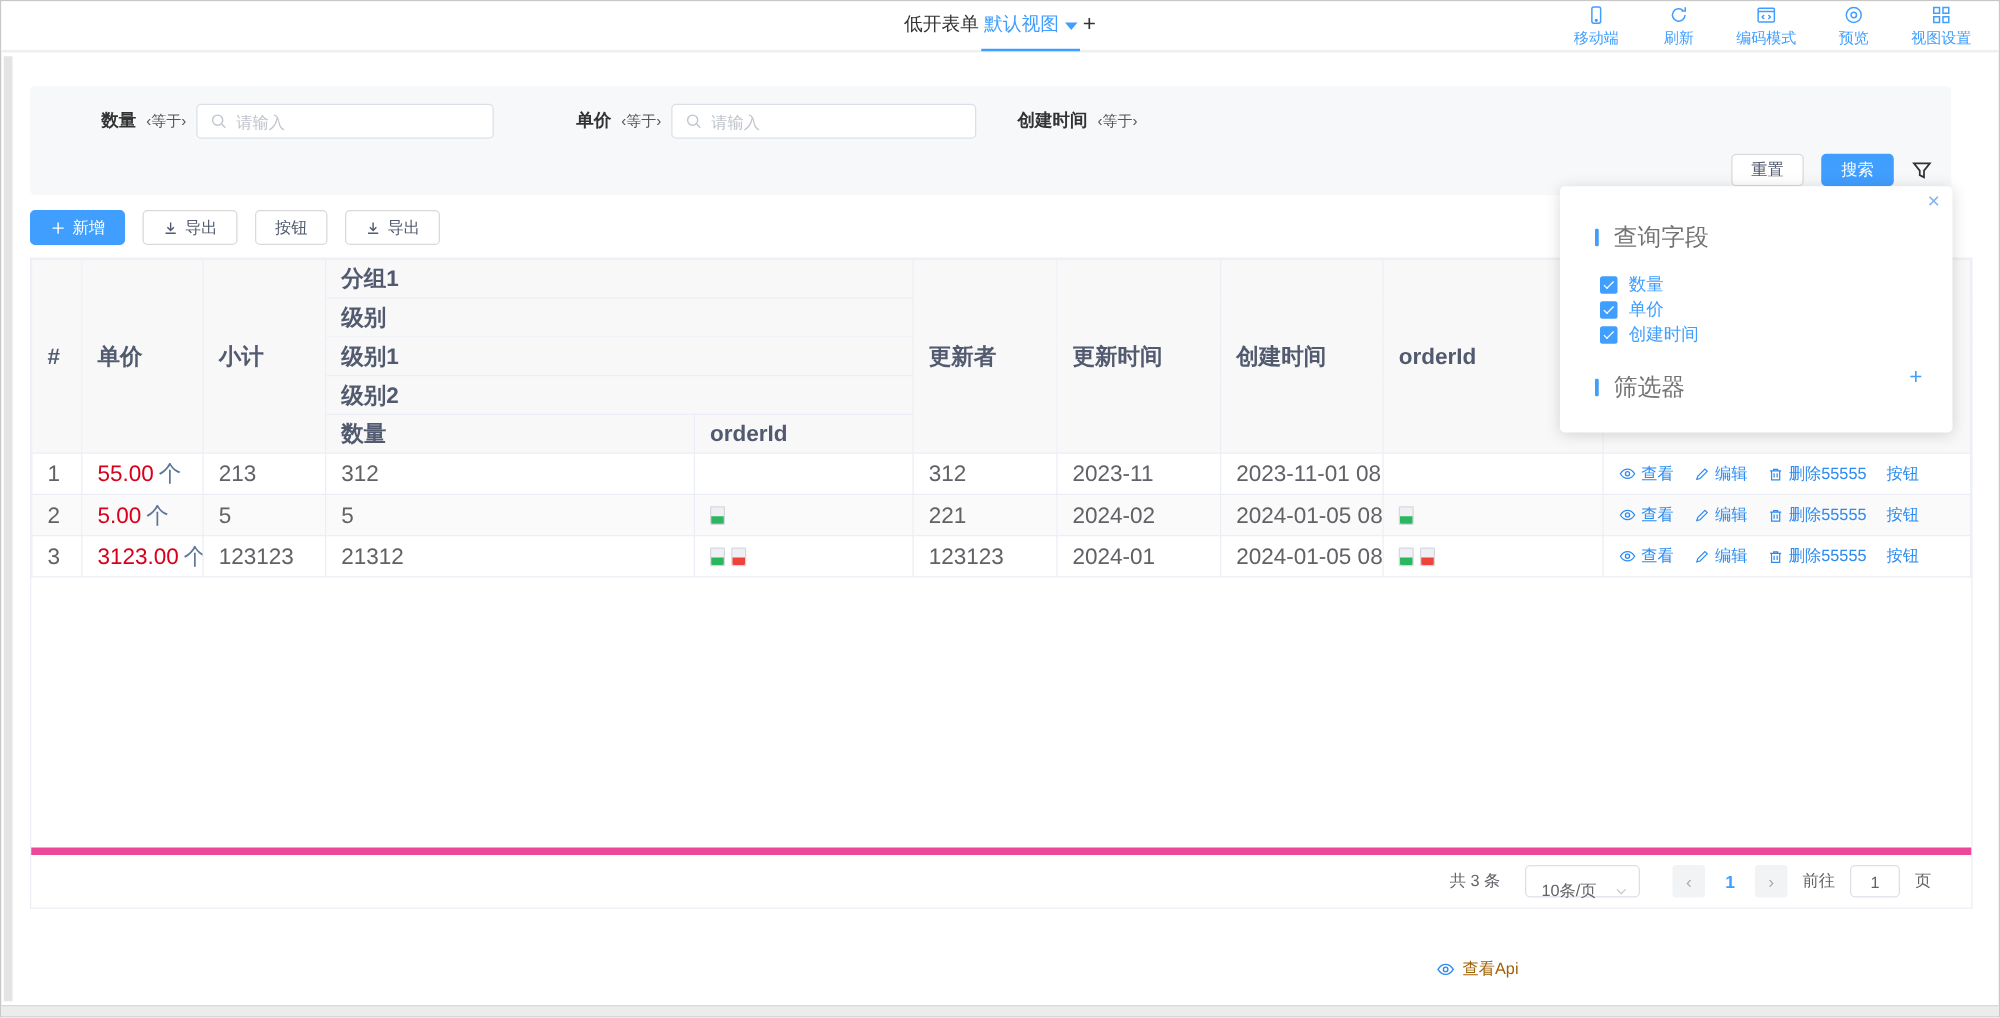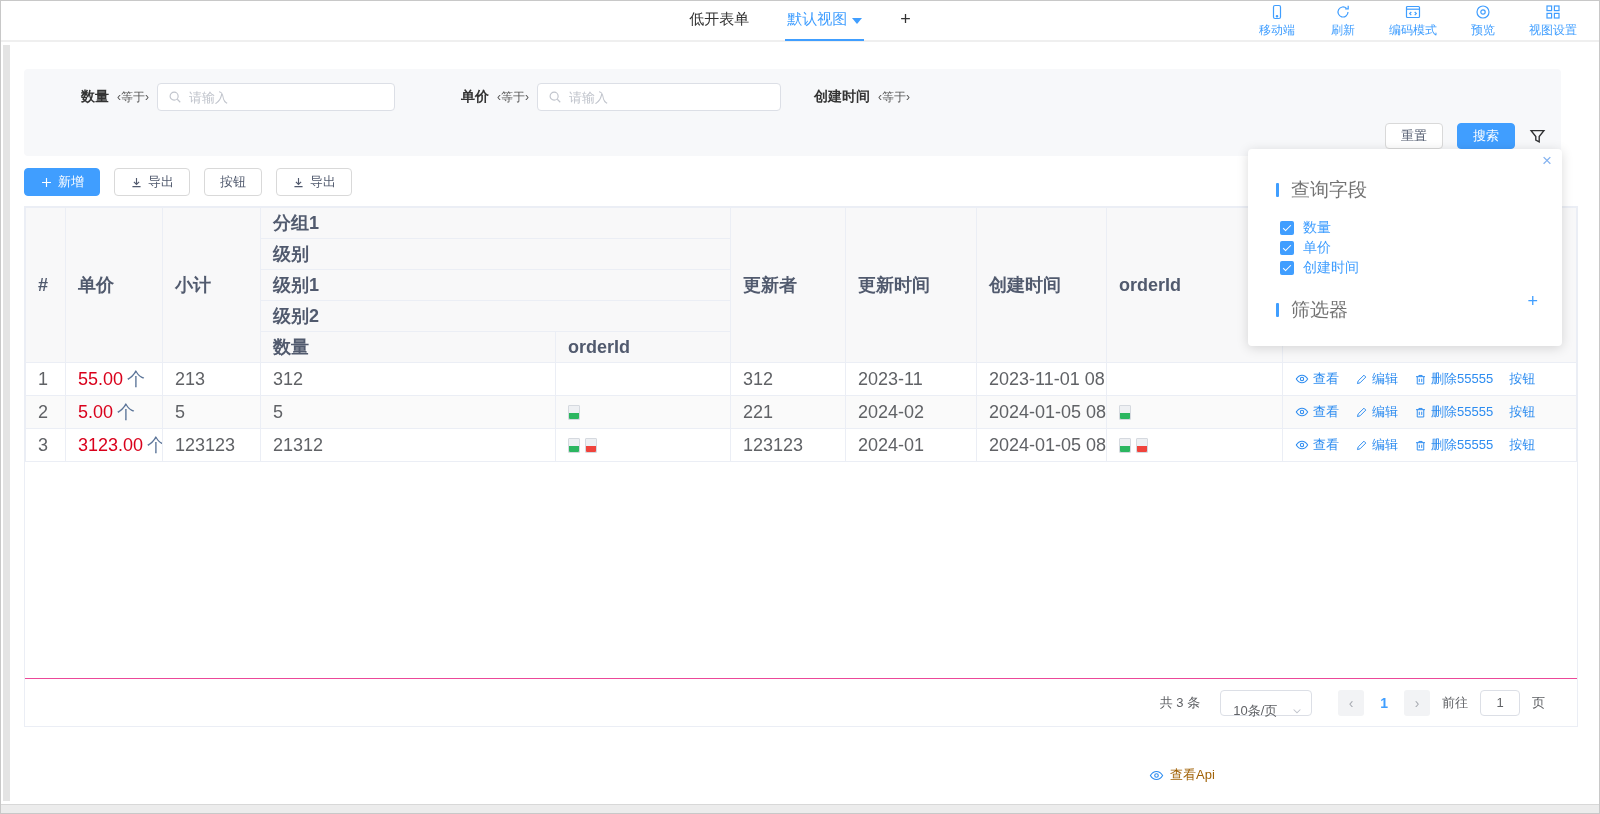--- a/index.html
+++ b/index.html
@@ -8,21 +8,21 @@
   #page {
     position:relative; width:1600px; height:814px; background:#fff;
     border:1px solid #c8c8c8; overflow:hidden; color:#606266; font-size:14px;
   }
   svg { display:block; }
 
   
   .topbar { position:absolute; left:0; top:0; width:100%; height:41px;
     border-bottom:2px solid #efefef; background:#fff;
     display:flex; align-items:center; justify-content:center; }
-  .tabs { display:flex; align-items:stretch; gap:34px; height:41px; }
+  .tabs { display:flex; align-items:stretch; height:41px; }
   .tab { display:flex; align-items:center; gap:5px; font-size:15px; color:#333;
     cursor:pointer; border-bottom:2px solid transparent; padding:0 2px; }
   .tab.active { color:#409eff; border-bottom-color:#409eff; }
   .tab .caret { width:0; height:0; border-left:5px solid transparent;
     border-right:5px solid transparent; border-top:6px solid #409eff; margin-top:2px; }
   .tab.add { font-size:18px; color:#333; }
   .topbar-actions { position:absolute; right:22px; top:3px; display:flex; gap:26px; }
   .tb-act { display:flex; flex-direction:column; align-items:center; gap:2px;
     color:#409eff; font-size:12px; cursor:pointer; min-width:40px; }
   .tb-act svg { stroke:#409eff; fill:none; stroke-width:1.2; }
@@ -73,21 +73,21 @@
   .file-icon::after { content:""; position:absolute; left:0; right:0; bottom:0; height:6px; border-radius:0 0 1px 1px; }
   .file-icon.xlsx::after { background:#2bb660; }
   .file-icon.pdf::after { background:#f0433c; }
   .actions-cell { color:#2d8cf0; font-size:13px; }
   .actions-cell .cellwrap { display:flex; align-items:center; gap:16px; }
   .act-link { display:inline-flex; align-items:center; gap:4px; cursor:pointer; }
   .act-link svg { stroke:#2d8cf0; fill:none; stroke-width:1.2; }
   .spacer { flex:1; }
 
   
-  .pager { height:48px; border-top:1px solid #ec4899; display:flex; align-items:center;
+  .pager { height:48px; border-top:6px solid #ec4899; display:flex; align-items:center;
     justify-content:flex-end; padding-right:32px; gap:12px; font-size:13px; color:#606266; }
   .pager .total { margin-right:8px; }
   .page-size { width:92px; height:26px; border:1px solid #dcdfe6; border-radius:4px;
     background:#fff; display:flex; align-items:center; justify-content:space-between;
     padding:16px 8px 0 12px; cursor:pointer; margin-right:14px; }
   .page-size svg { stroke:#c0c4cc; fill:none; stroke-width:1.4; }
   .pg-btn { width:26px; height:26px; background:#f2f3f5; border-radius:3px; border:none;
     color:#a8abb2; font-size:14px; display:flex; align-items:center; justify-content:center; cursor:pointer; }
   .pg-cur { color:#409eff; font-weight:700; font-size:14px; padding:0 4px; }
   .goto { margin-left:0; }

